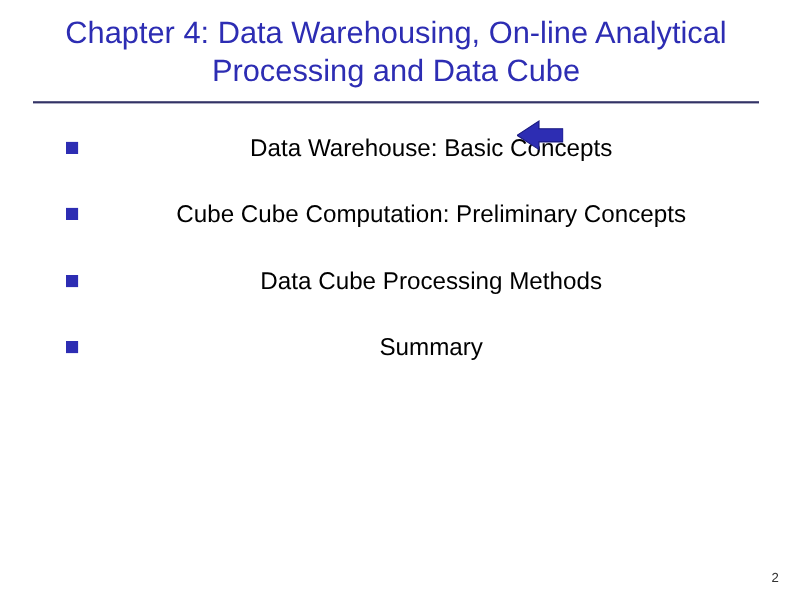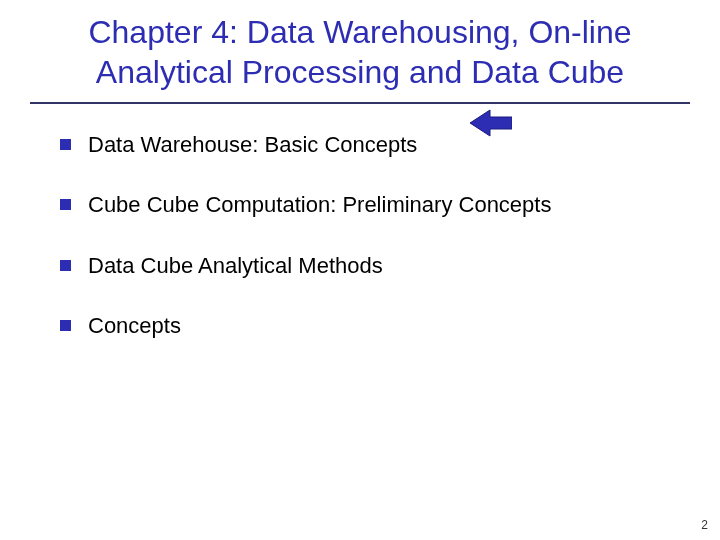--- a/index.html
+++ b/index.html
@@ -15,35 +15,36 @@
   }
   .slide {
     width: 720px;
     height: 540px;
     box-sizing: border-box;
     padding: 12px 24px 0 24px;
     position: relative;
   }
   .title {
     color: #2d2db3;
-    font-size: 32px;
+    font-size: 28px;
     line-height: 1.25;
     text-align: center;
     font-weight: 400;
     margin: 0 0 6px 0;
     padding-bottom: 4px;
   }
   .title-underline {
     border-bottom: 2px solid #333366;
     margin: 0 6px 28px 6px;
   }
   ul.outline {
     list-style: none;
     padding: 0 0 0 36px;
     margin: 0;
+    text-align: center;
   }
   ul.outline li {
     position: relative;
     padding-left: 28px;
     font-size: 22px;
     line-height: 1.2;
     margin-bottom: 34px;
     color: #000;
   }
   ul.outline li .bullet {
@@ -82,25 +83,25 @@
     <li>
       <span class="bullet"></span>
       <span>Data Warehouse: Basic Concepts</span>
     </li>
     <li>
       <span class="bullet"></span>
       <span>Cube Cube Computation: Preliminary Concepts</span>
     </li>
     <li>
       <span class="bullet"></span>
-      <span>Data Cube Analytical Methods</span>
+      <span>Data Cube Processing Methods</span>
     </li>
     <li>
       <span class="bullet"></span>
-      <span>Concepts</span>
+      <span>Summary</span>
     </li>
   </ul>
 
   <div class="arrow-wrap">
     <svg viewBox="0 0 42 30" width="42" height="30">
       <polygon points="0,15 20,2 20,9 42,9 42,21 20,21 20,28" stroke="#1a1a80" stroke-width="1" fill="#2d2db3"></polygon>
     </svg>
   </div>
 
   <div class="page-number">2</div>

